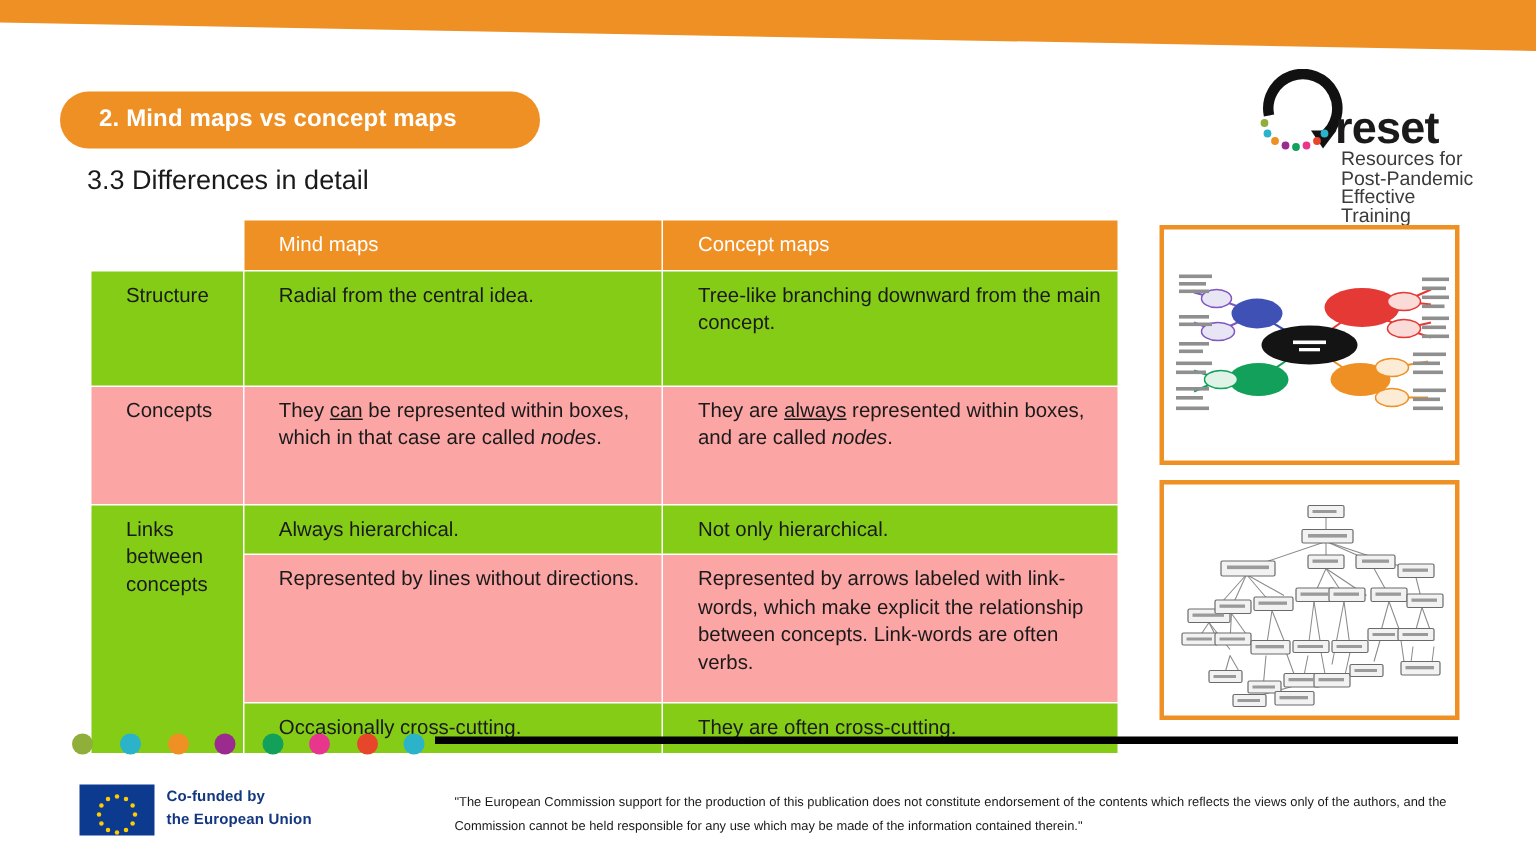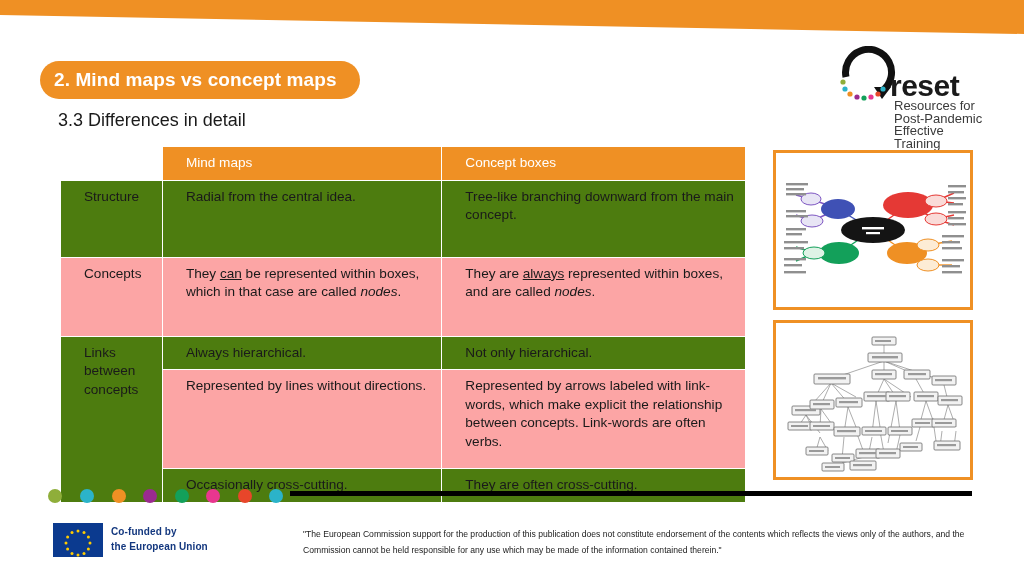--- a/index.html
+++ b/index.html
@@ -29,23 +29,23 @@
     position: absolute;
     left: 40px; top: 61px;
     width: 320px; height: 38px;
     background: #ef9024;
     border-radius: 19px;
     display: flex;
     align-items: center;
   }
   .title-pill-label {
     color: #ffffff;
-    font-size: 19px;
+    font-size: 16px;
     font-weight: bold;
-    padding-left: 14px;
+    padding-left: 26px;
     letter-spacing: 0.1px;
   }
 
   
   .subtitle {
     position: absolute;
     left: 58px; top: 110px;
     font-size: 18px;
     color: #1a1a1a;
   }
@@ -92,21 +92,21 @@
     font-weight: normal;
   }
   .col-label  { width: 100px; }
   .col-mind   { width: 276px; }
   .col-concept{ width: 300px; }
 
   .hdr { background: #ef9024; }
   .hdr-text { color: #ffffff; font-size: 13.6px; }
   .hdr-empty { background: #ffffff; }
 
-  .row-dark  { background: #4d7c0f; }
+  .row-dark  { background: #84cc16; }
   .row-light { background: #fca5a5; }
 
   .cell-u u { text-decoration: underline; }
   .cell-u i { font-style: italic; }
 
   
   .frame {
     position: absolute;
     border: 3px solid #ef9024;
     background: #ffffff;
@@ -205,21 +205,21 @@
       <col class="col-mind">
       <col class="col-concept">
   </colgroup>
   <tbody>
     <tr>
       <th class="hdr-empty"></th>
       <th class="hdr">
         <span class="hdr-text">Mind maps</span>
       </th>
       <th class="hdr">
-        <span class="hdr-text">Concept boxes</span>
+        <span class="hdr-text">Concept maps</span>
       </th>
     </tr>
 
     <tr>
       <td class="row-dark" style="height:62px">Structure</td>
       <td class="row-dark">Radial from the central idea.</td>
       <td class="row-dark">Tree-like branching downward from the main concept.</td>
     </tr>
 
     <tr>

